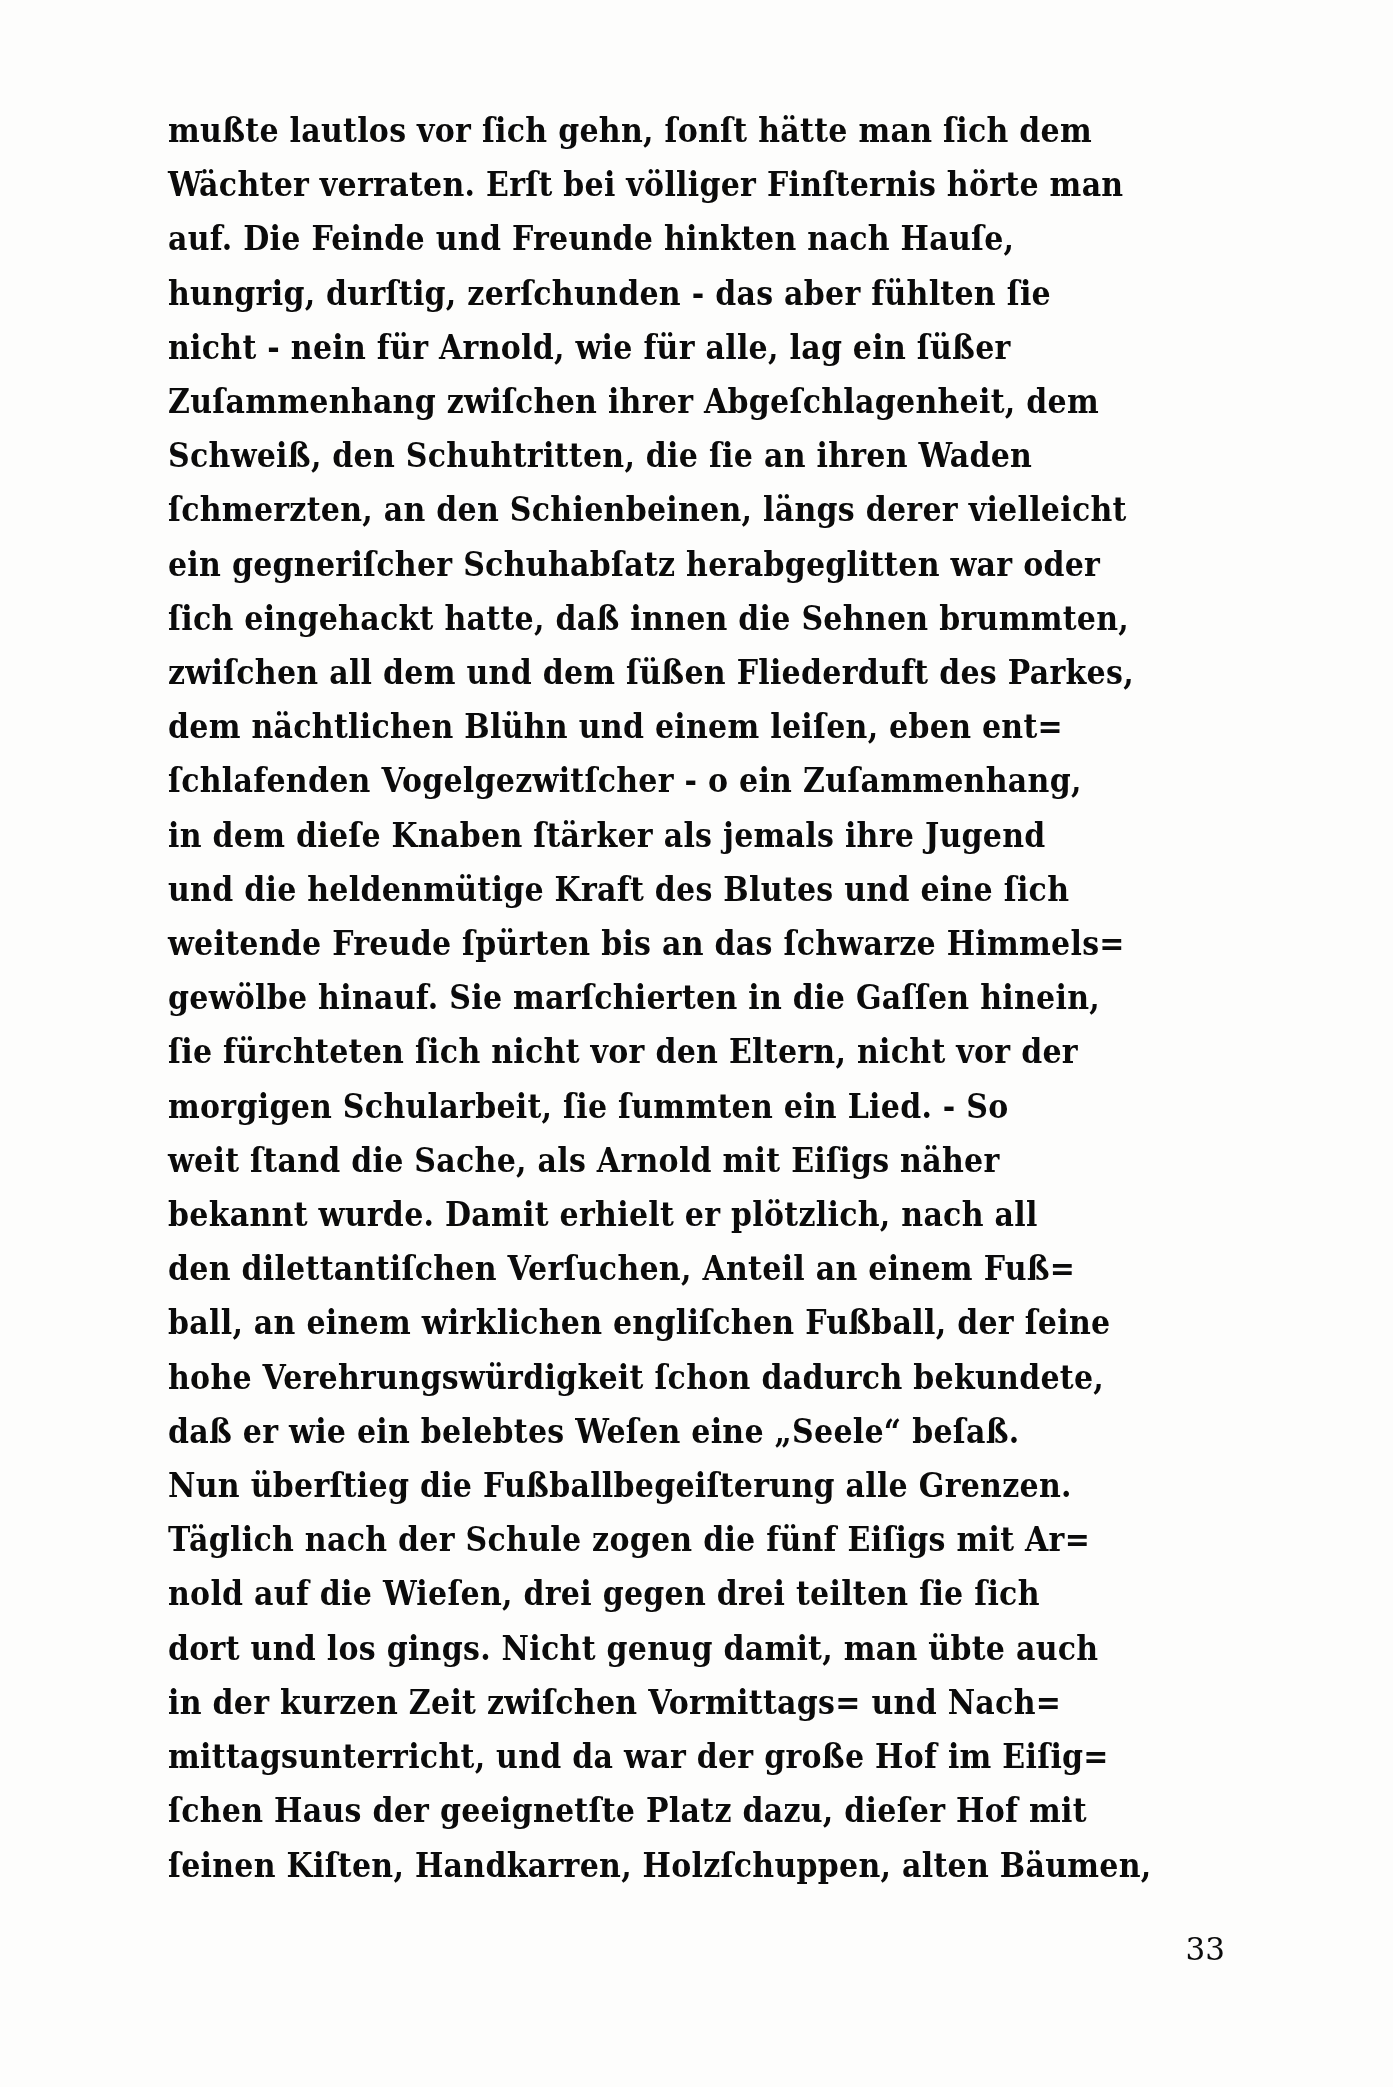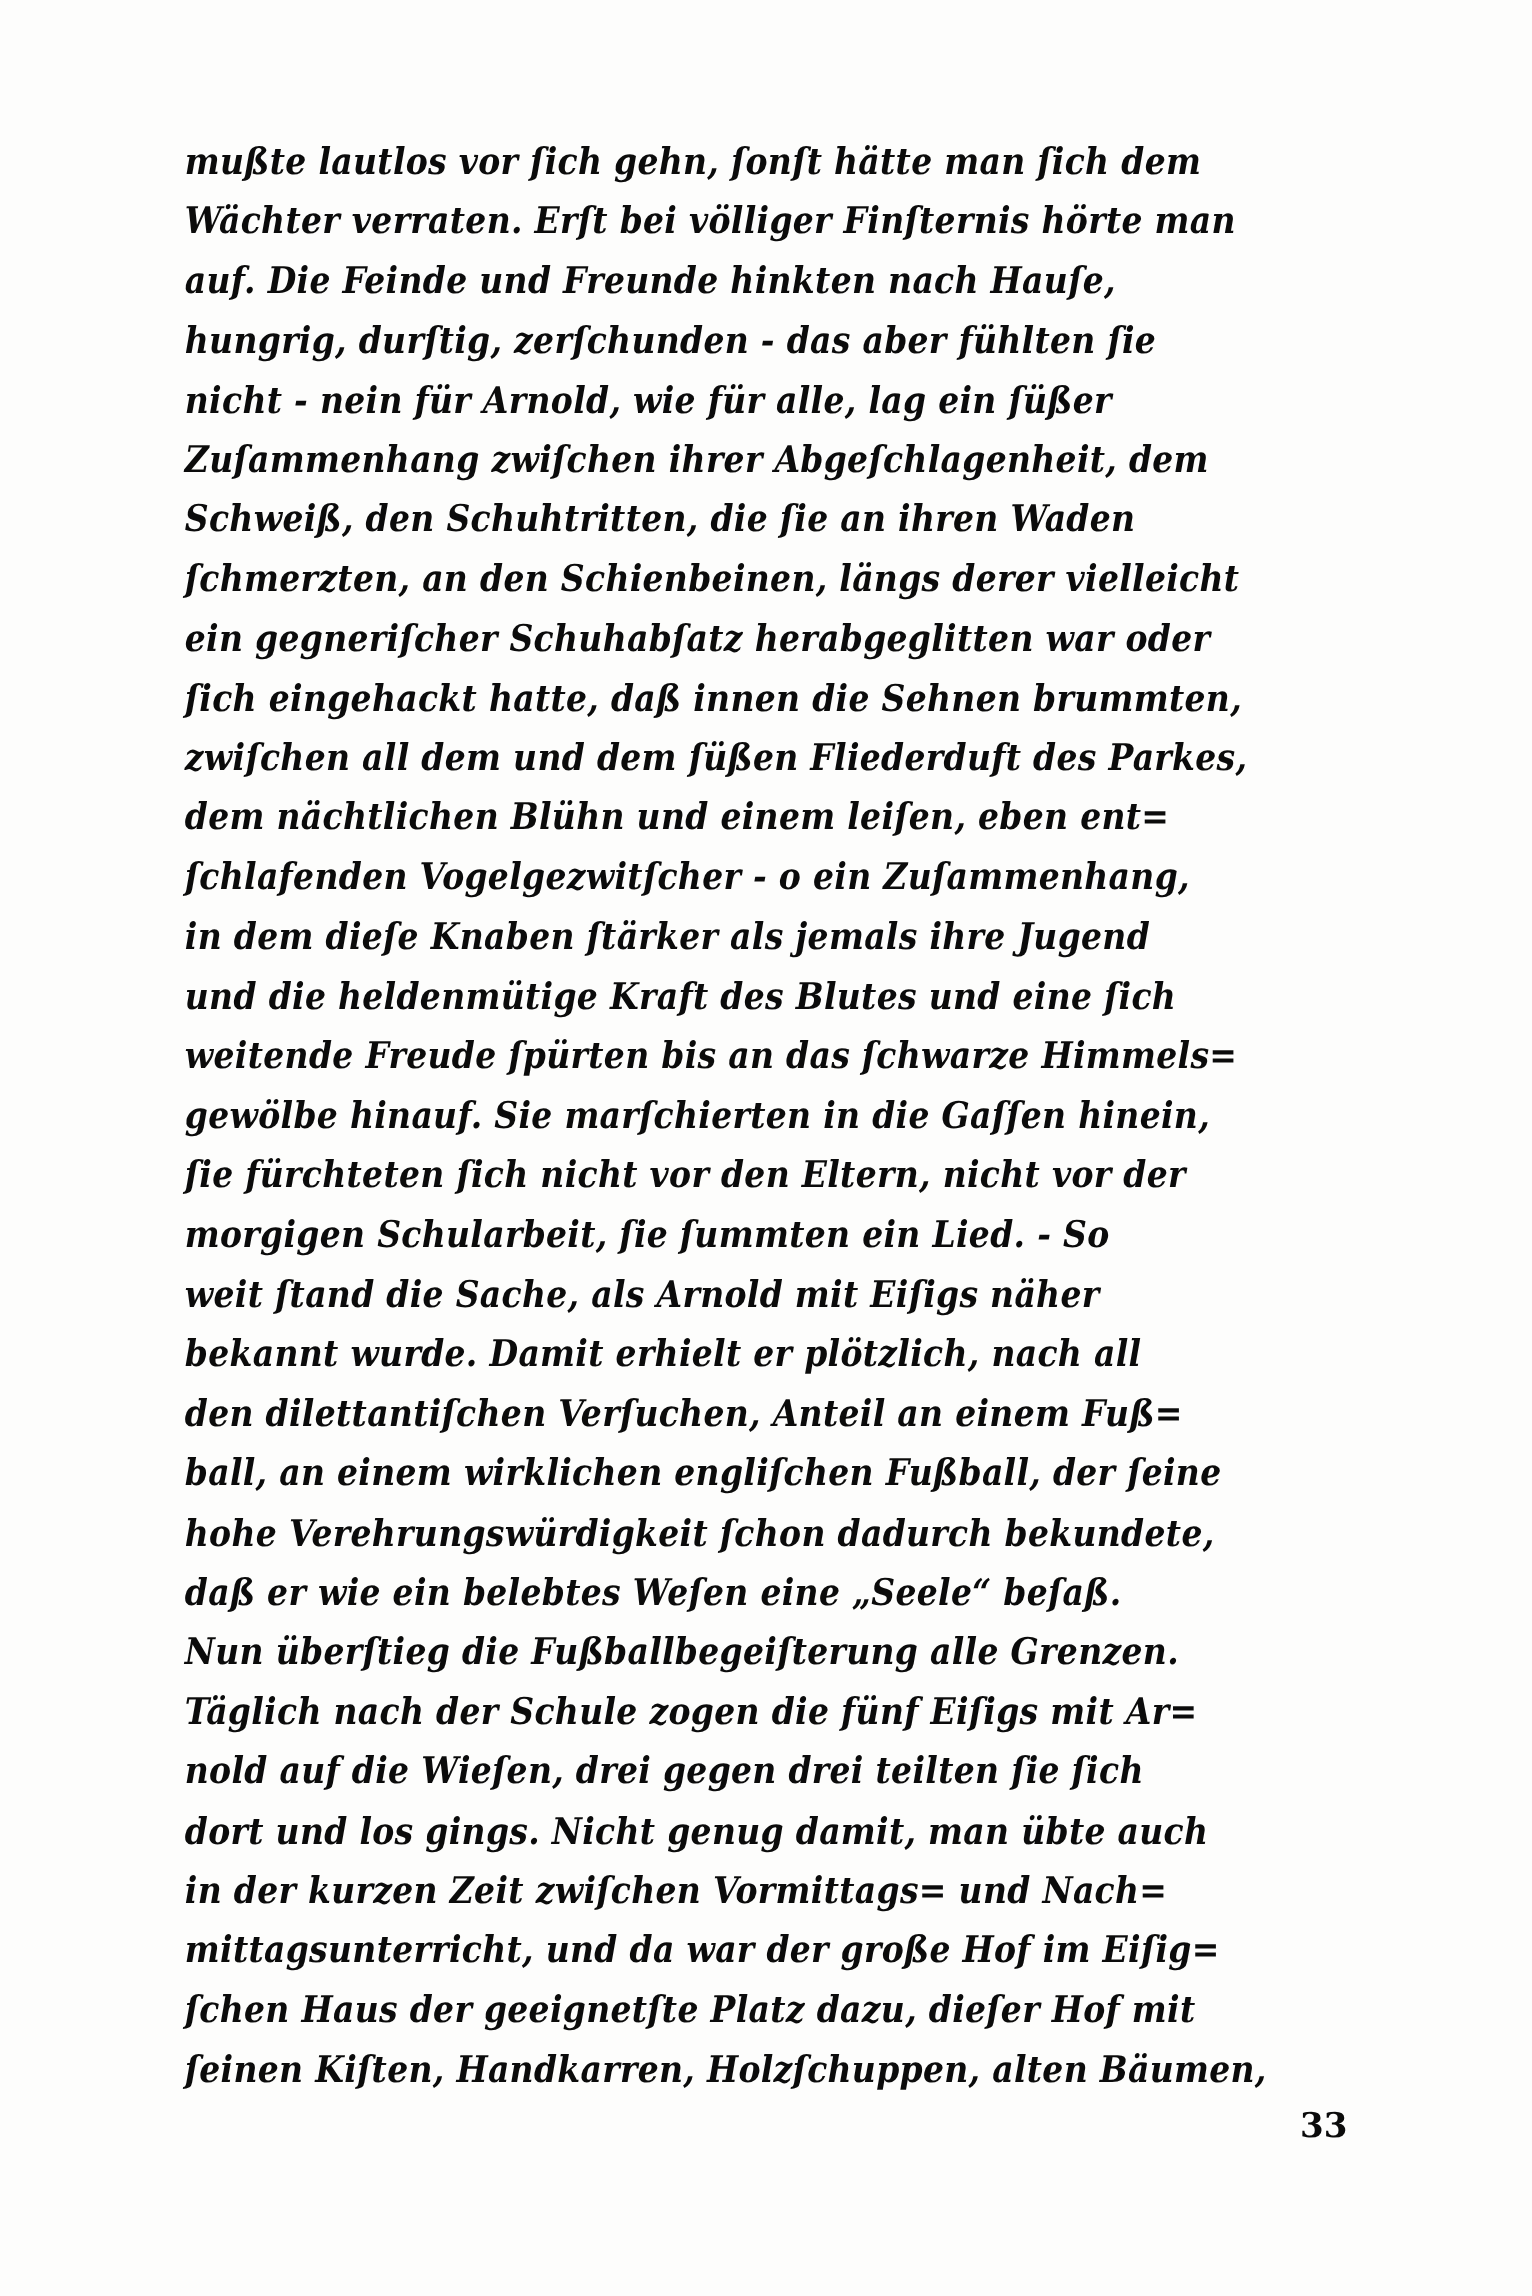--- a/index.html
+++ b/index.html
@@ -10,42 +10,41 @@
   .page {
     position: relative;
     width: 1393px;
     height: 2087px;
     background: #fdfdfc;
     overflow: hidden;
   }
   .text-block {
     position: absolute;
     left: 168px;
-    top: 120px;
+    top: 104px;
     width: 1000px;
-    font-style: italic;
   }
   .line {
     font-family: "DejaVu Serif", serif;
     font-weight: 700;
     font-size: 33.5px;
     line-height: 54.2px;
     color: #0b0b0b;
     letter-spacing: 0.3px;
     white-space: nowrap;
     font-stretch: condensed;
     transform: scaleX(0.995);
     transform-origin: left center;
   }
   .folio {
     position: absolute;
     right: 168px;
-    bottom: 136px;
+    bottom: 120px;
     font-family: "DejaVu Serif", serif;
-    font-weight: 700;
+    font-weight: 400;
     font-size: 31px;
     color: #0b0b0b;
   }
 </style>
 </head>
 <body>
 
 <div class="page">
 
   <div class="text-block">

